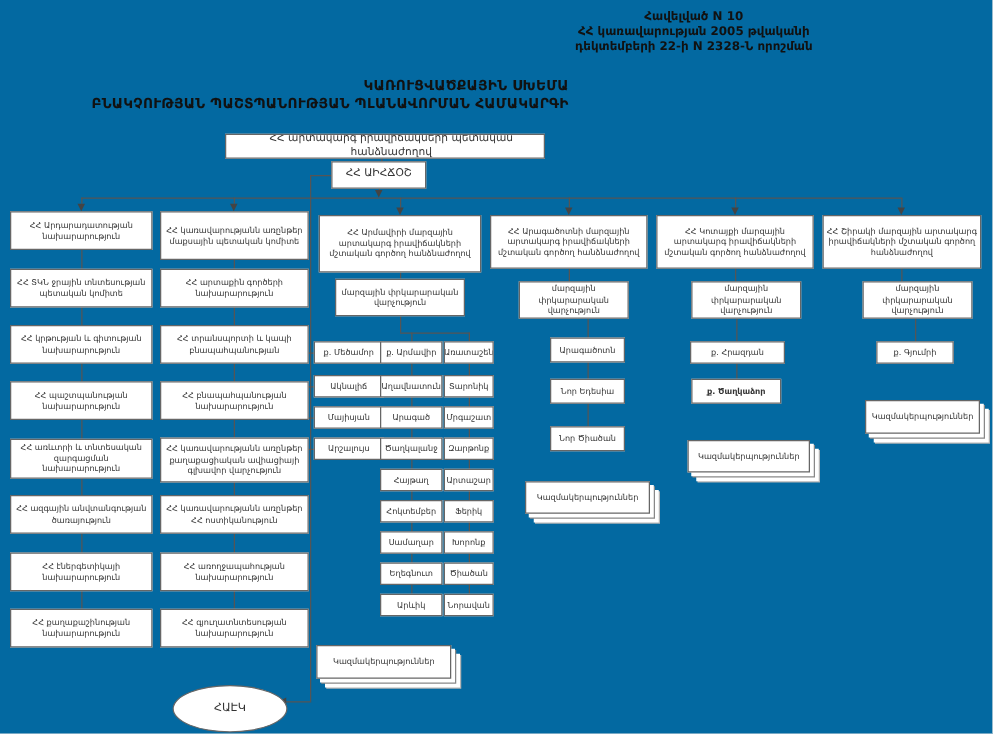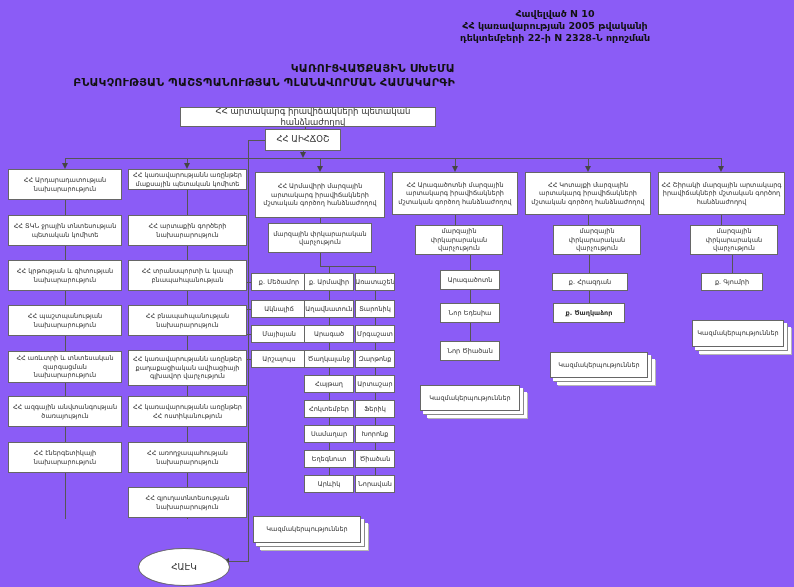--- a/index.html
+++ b/index.html
@@ -1,17 +1,17 @@
 <!DOCTYPE html>
 <html><head>
 <meta charset="utf-8">
 <style>
   html,body{margin:0;padding:0;background:#f3f3f3;}
   #canvas{
-    position:relative;width:794px;height:587px;background:#8b5cf6;
+    position:relative;width:794px;height:587px;background:#0369a1;
     font-family:"DejaVu Sans",sans-serif;color:#222;overflow:hidden;
     outline:1px solid #cfcfcf;margin:0 auto;
   }
   .box{
     position:absolute;border:1px solid #666;background:#fff;
     display:flex;align-items:center;justify-content:center;text-align:center;
     font-size:6.5px;line-height:1.3;color:#333;padding:1px 2px;box-sizing:border-box;
     z-index:2;overflow:hidden;
   }
   .big{font-size:8.5px;}
@@ -87,22 +87,23 @@
   <div class="vline" style="left:65px;top:169px;height:350px;"></div>
   <div class="vline" style="left:187px;top:169px;height:350px;"></div>
 
   <div class="box" style="left:8px;top:169px;width:114px;height:31px;">ՀՀ Արդարադատության նախարարություն</div>
   <div class="box" style="left:8px;top:215px;width:114px;height:31px;">ՀՀ ՏԿՆ ջրային տնտեսության պետական կոմիտե</div>
   <div class="box" style="left:8px;top:260px;width:114px;height:31px;">ՀՀ կրթության և գիտության նախարարություն</div>
   <div class="box" style="left:8px;top:305px;width:114px;height:31px;">ՀՀ պաշտպանության նախարարություն</div>
   <div class="box" style="left:8px;top:351px;width:114px;height:32px;">ՀՀ առևտրի և տնտեսական զարգացման նախարարություն</div>
   <div class="box" style="left:8px;top:396px;width:114px;height:31px;">ՀՀ ազգային անվտանգության ծառայություն</div>
   <div class="box" style="left:8px;top:442px;width:114px;height:31px;">ՀՀ էներգետիկայի նախարարություն</div>
+  <div class="box" style="left:8px;top:487px;width:114px;height:31px;">ՀՀ քաղաքաշինության նախարարություն</div>
 
-  <div class="box" style="left:128px;top:169px;width:119px;height:21px;">ՀՀ կառավարությանն առընթեր մաքսային պետական կոմիտե</div>
+  <div class="box" style="left:128px;top:169px;width:119px;height:39px;">ՀՀ կառավարությանն առընթեր մաքսային պետական կոմիտե</div>
   <div class="box" style="left:128px;top:215px;width:119px;height:31px;">ՀՀ արտաքին գործերի նախարարություն</div>
   <div class="box" style="left:128px;top:260px;width:119px;height:31px;">ՀՀ տրանսպորտի և կապի բնապահպանության</div>
   <div class="box" style="left:128px;top:305px;width:119px;height:31px;">ՀՀ բնապահպանության նախարարություն</div>
   <div class="box" style="left:128px;top:350px;width:119px;height:36px;">ՀՀ կառավարությանն առընթեր քաղաքացիական ավիացիայի գլխավոր վարչություն</div>
   <div class="box" style="left:128px;top:396px;width:119px;height:31px;">ՀՀ կառավարությանն առընթեր ՀՀ ոստիկանություն</div>
   <div class="box" style="left:128px;top:442px;width:119px;height:31px;">ՀՀ առողջապահության նախարարություն</div>
   <div class="box" style="left:128px;top:487px;width:119px;height:31px;">ՀՀ գյուղատնտեսության նախարարություն</div>
 
   <div class="box" style="left:255px;top:172px;width:130px;height:46px;">ՀՀ Արմավիրի մարզային արտակարգ իրավիճակների մշտական գործող հանձնաժողով</div>
   <div class="vline" style="left:320px;top:218px;height:5px;"></div>

